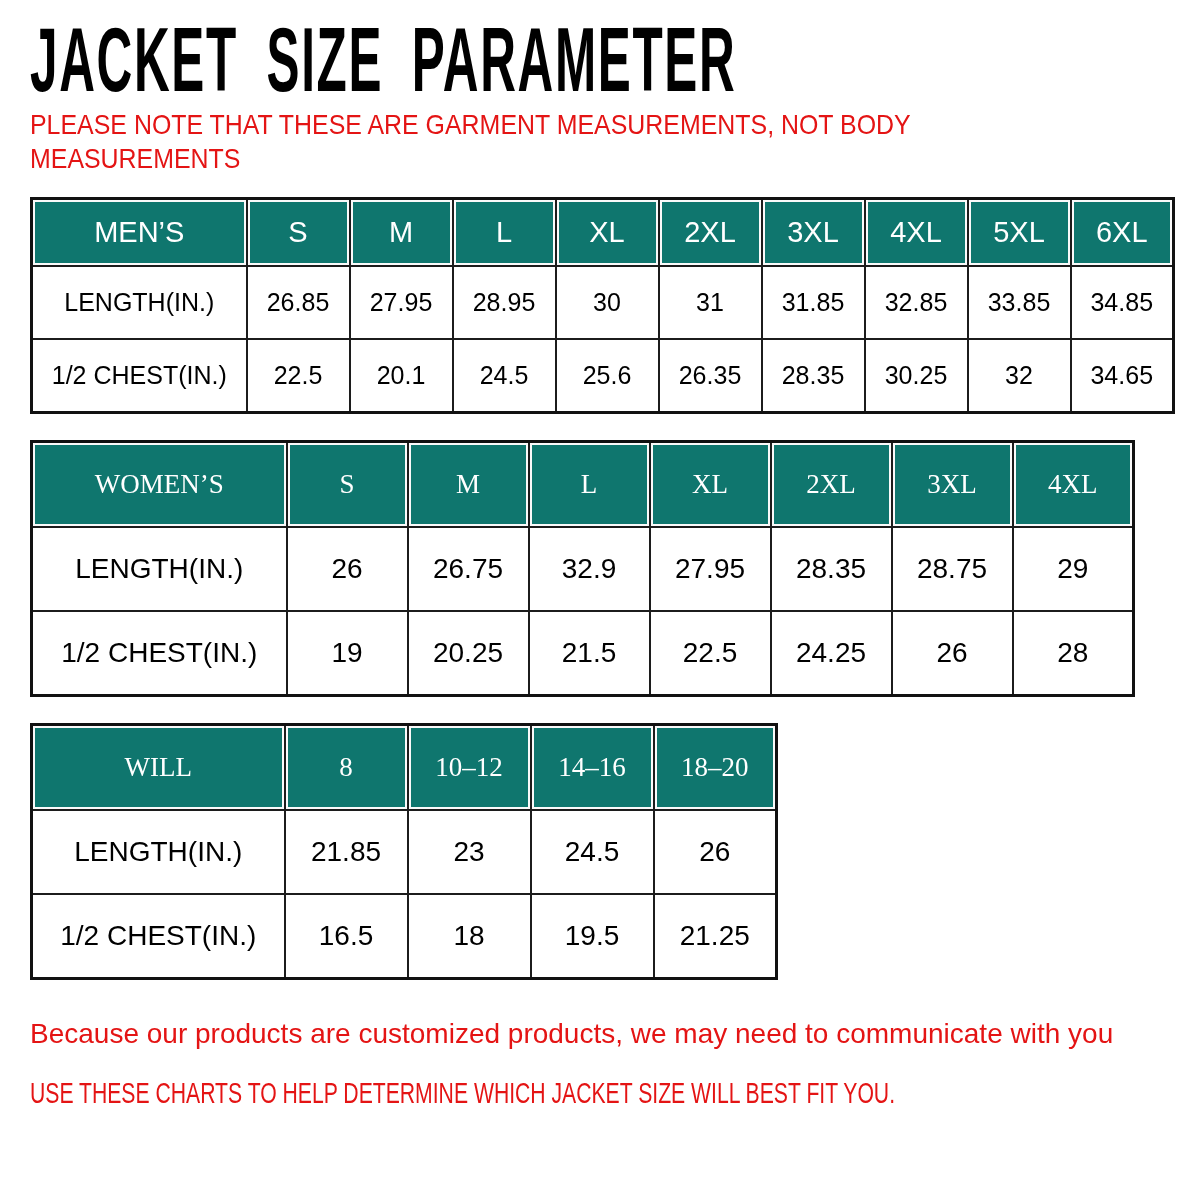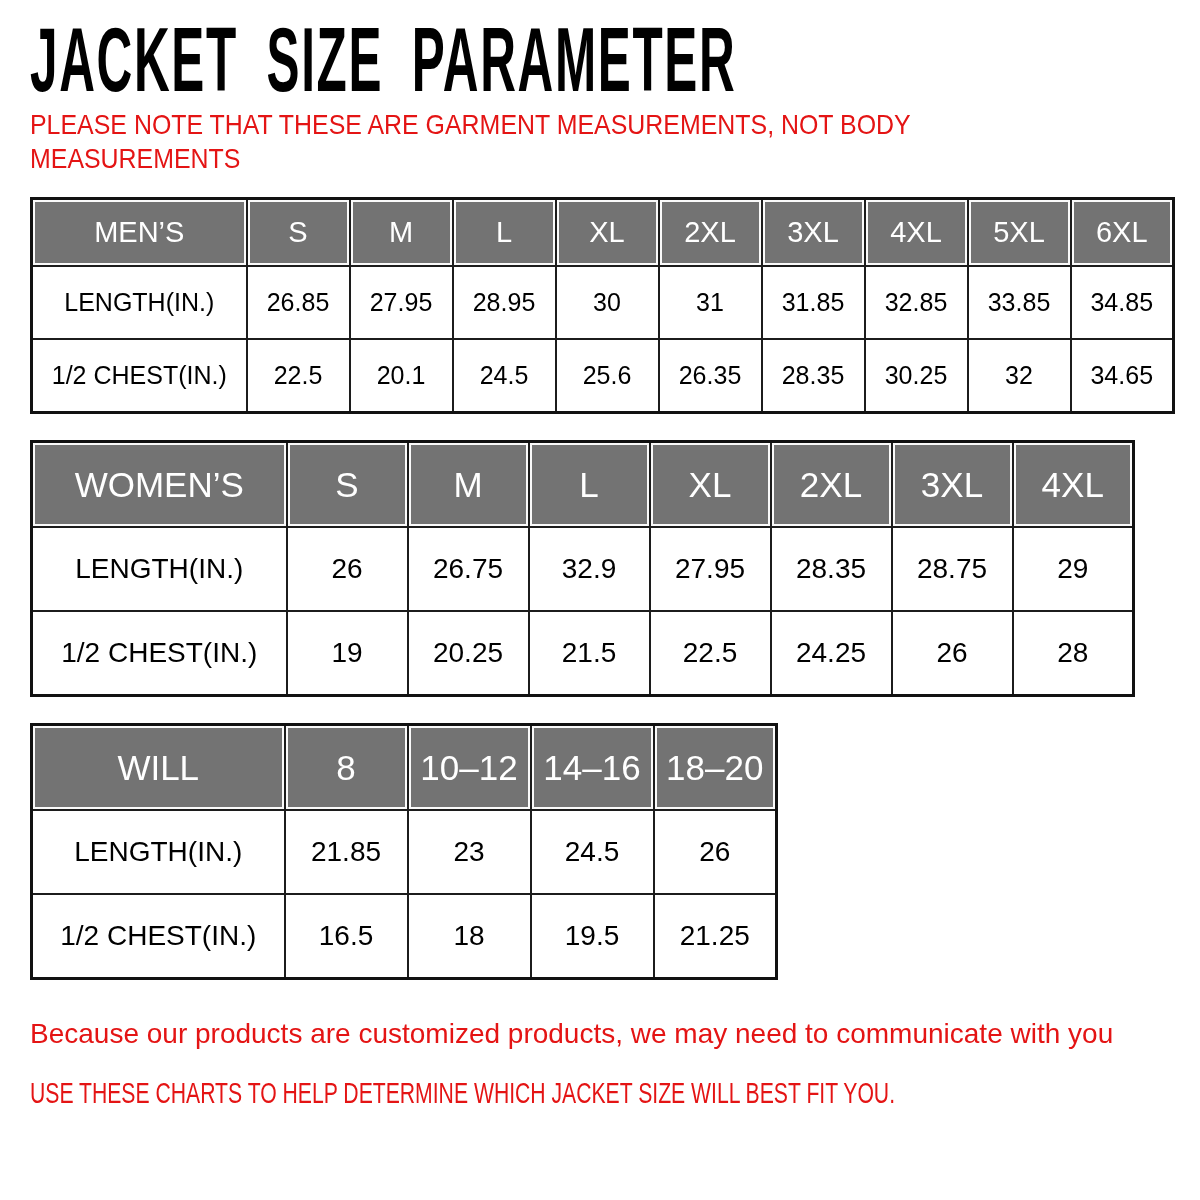--- a/index.html
+++ b/index.html
@@ -48,37 +48,37 @@
   }
   table.size-table td {
     border: 2px solid #1c1c1c;
     text-align: center;
     vertical-align: middle;
     background: #ffffff;
     padding: 0;
     overflow: hidden;
   }
   table.size-table td.hdr {
-    background: #737373;
+    background: #0f766e;
     color: #ffffff;
     box-shadow: inset 0 0 0 2px #fafafa;
     margin-top: 11px;
   }
 
   table.mens  { margin-top: 21px; }
   table.mens tr.hdr-row  { height: 68px; }
   table.mens tr.data-row { height: 73px; }
   table.mens td.hdr   { font-size: 29px; }
   table.mens td       { font-size: 25px; }
 
   table.womens { margin-top: 26px; }
   table.youth  { margin-top: 26px; }
   table.womens tr.hdr-row, table.youth tr.hdr-row  { height: 86px; }
   table.womens tr.data-row, table.youth tr.data-row { height: 84px; }
-  table.womens td.hdr, table.youth td.hdr { font-size: 35px; }
+  table.womens td.hdr, table.youth td.hdr { font-size: 27px; font-family: Liberation Serif, serif; }
   table.womens td, table.youth td         { font-size: 28px; }
 
   .footer-para {
     margin-top: 30px;
     color: #e41414;
     font-size: 28px;
     line-height: 47px;
     white-space: nowrap;
   }
   .footer-para span { display: block; }

